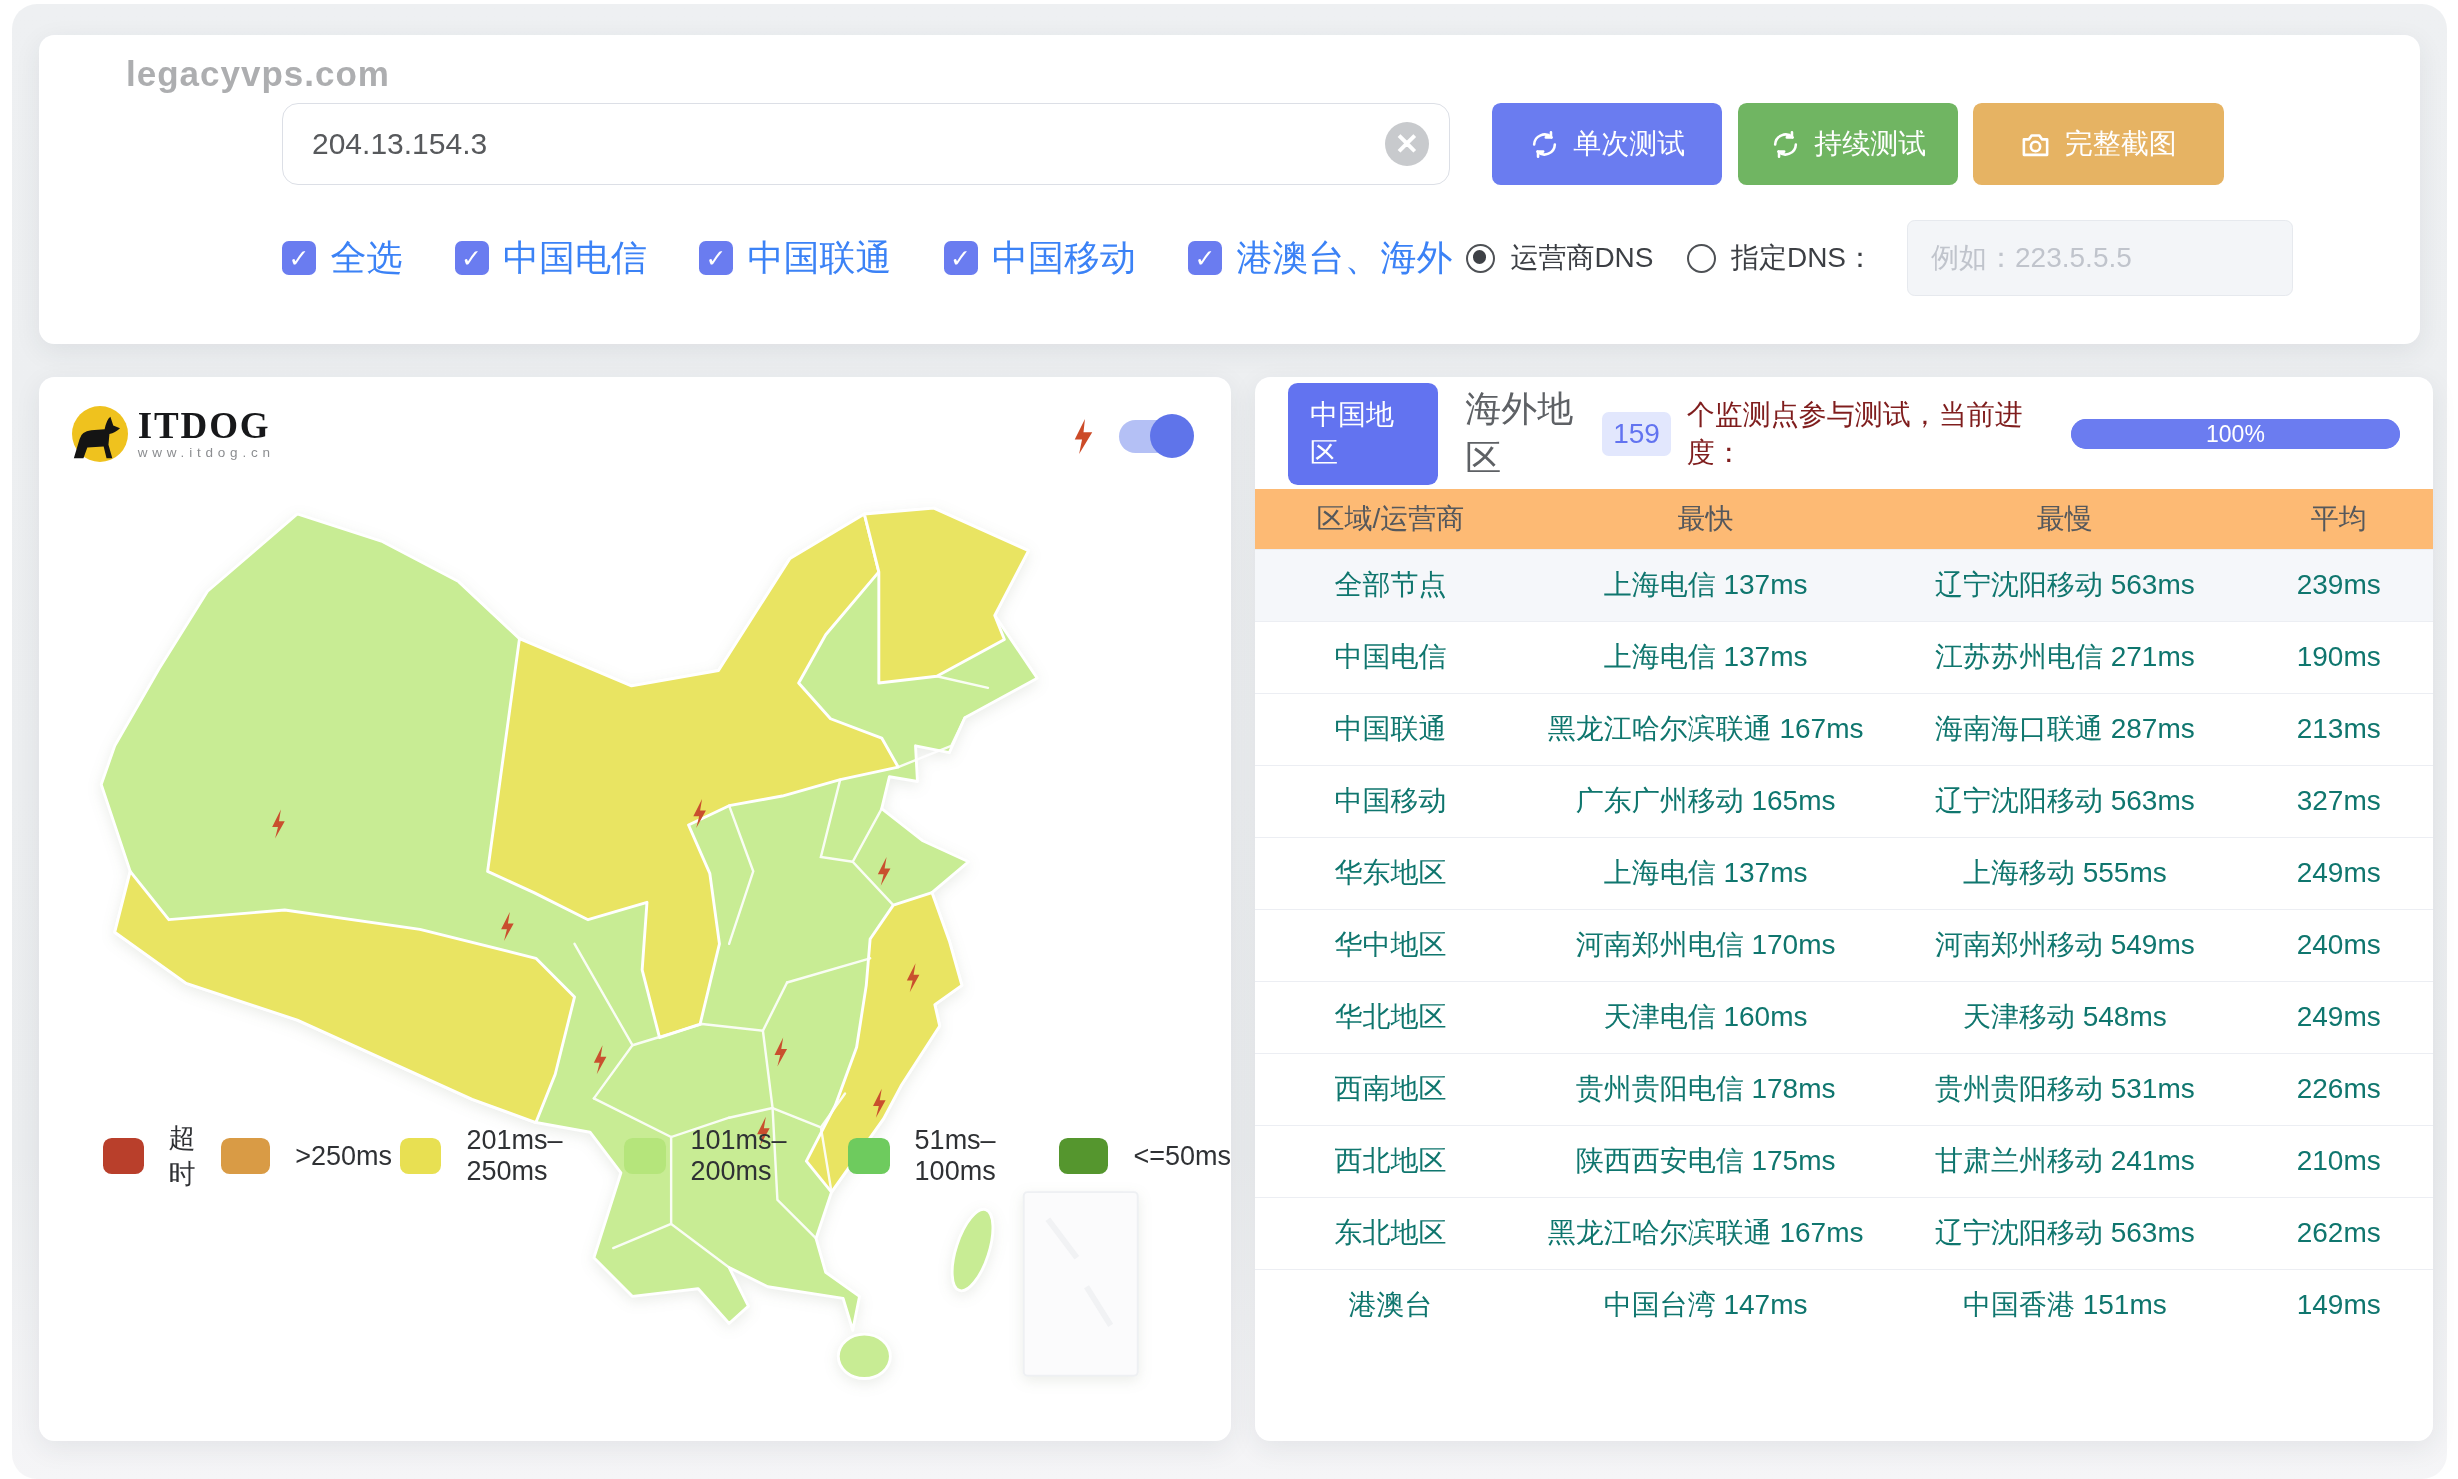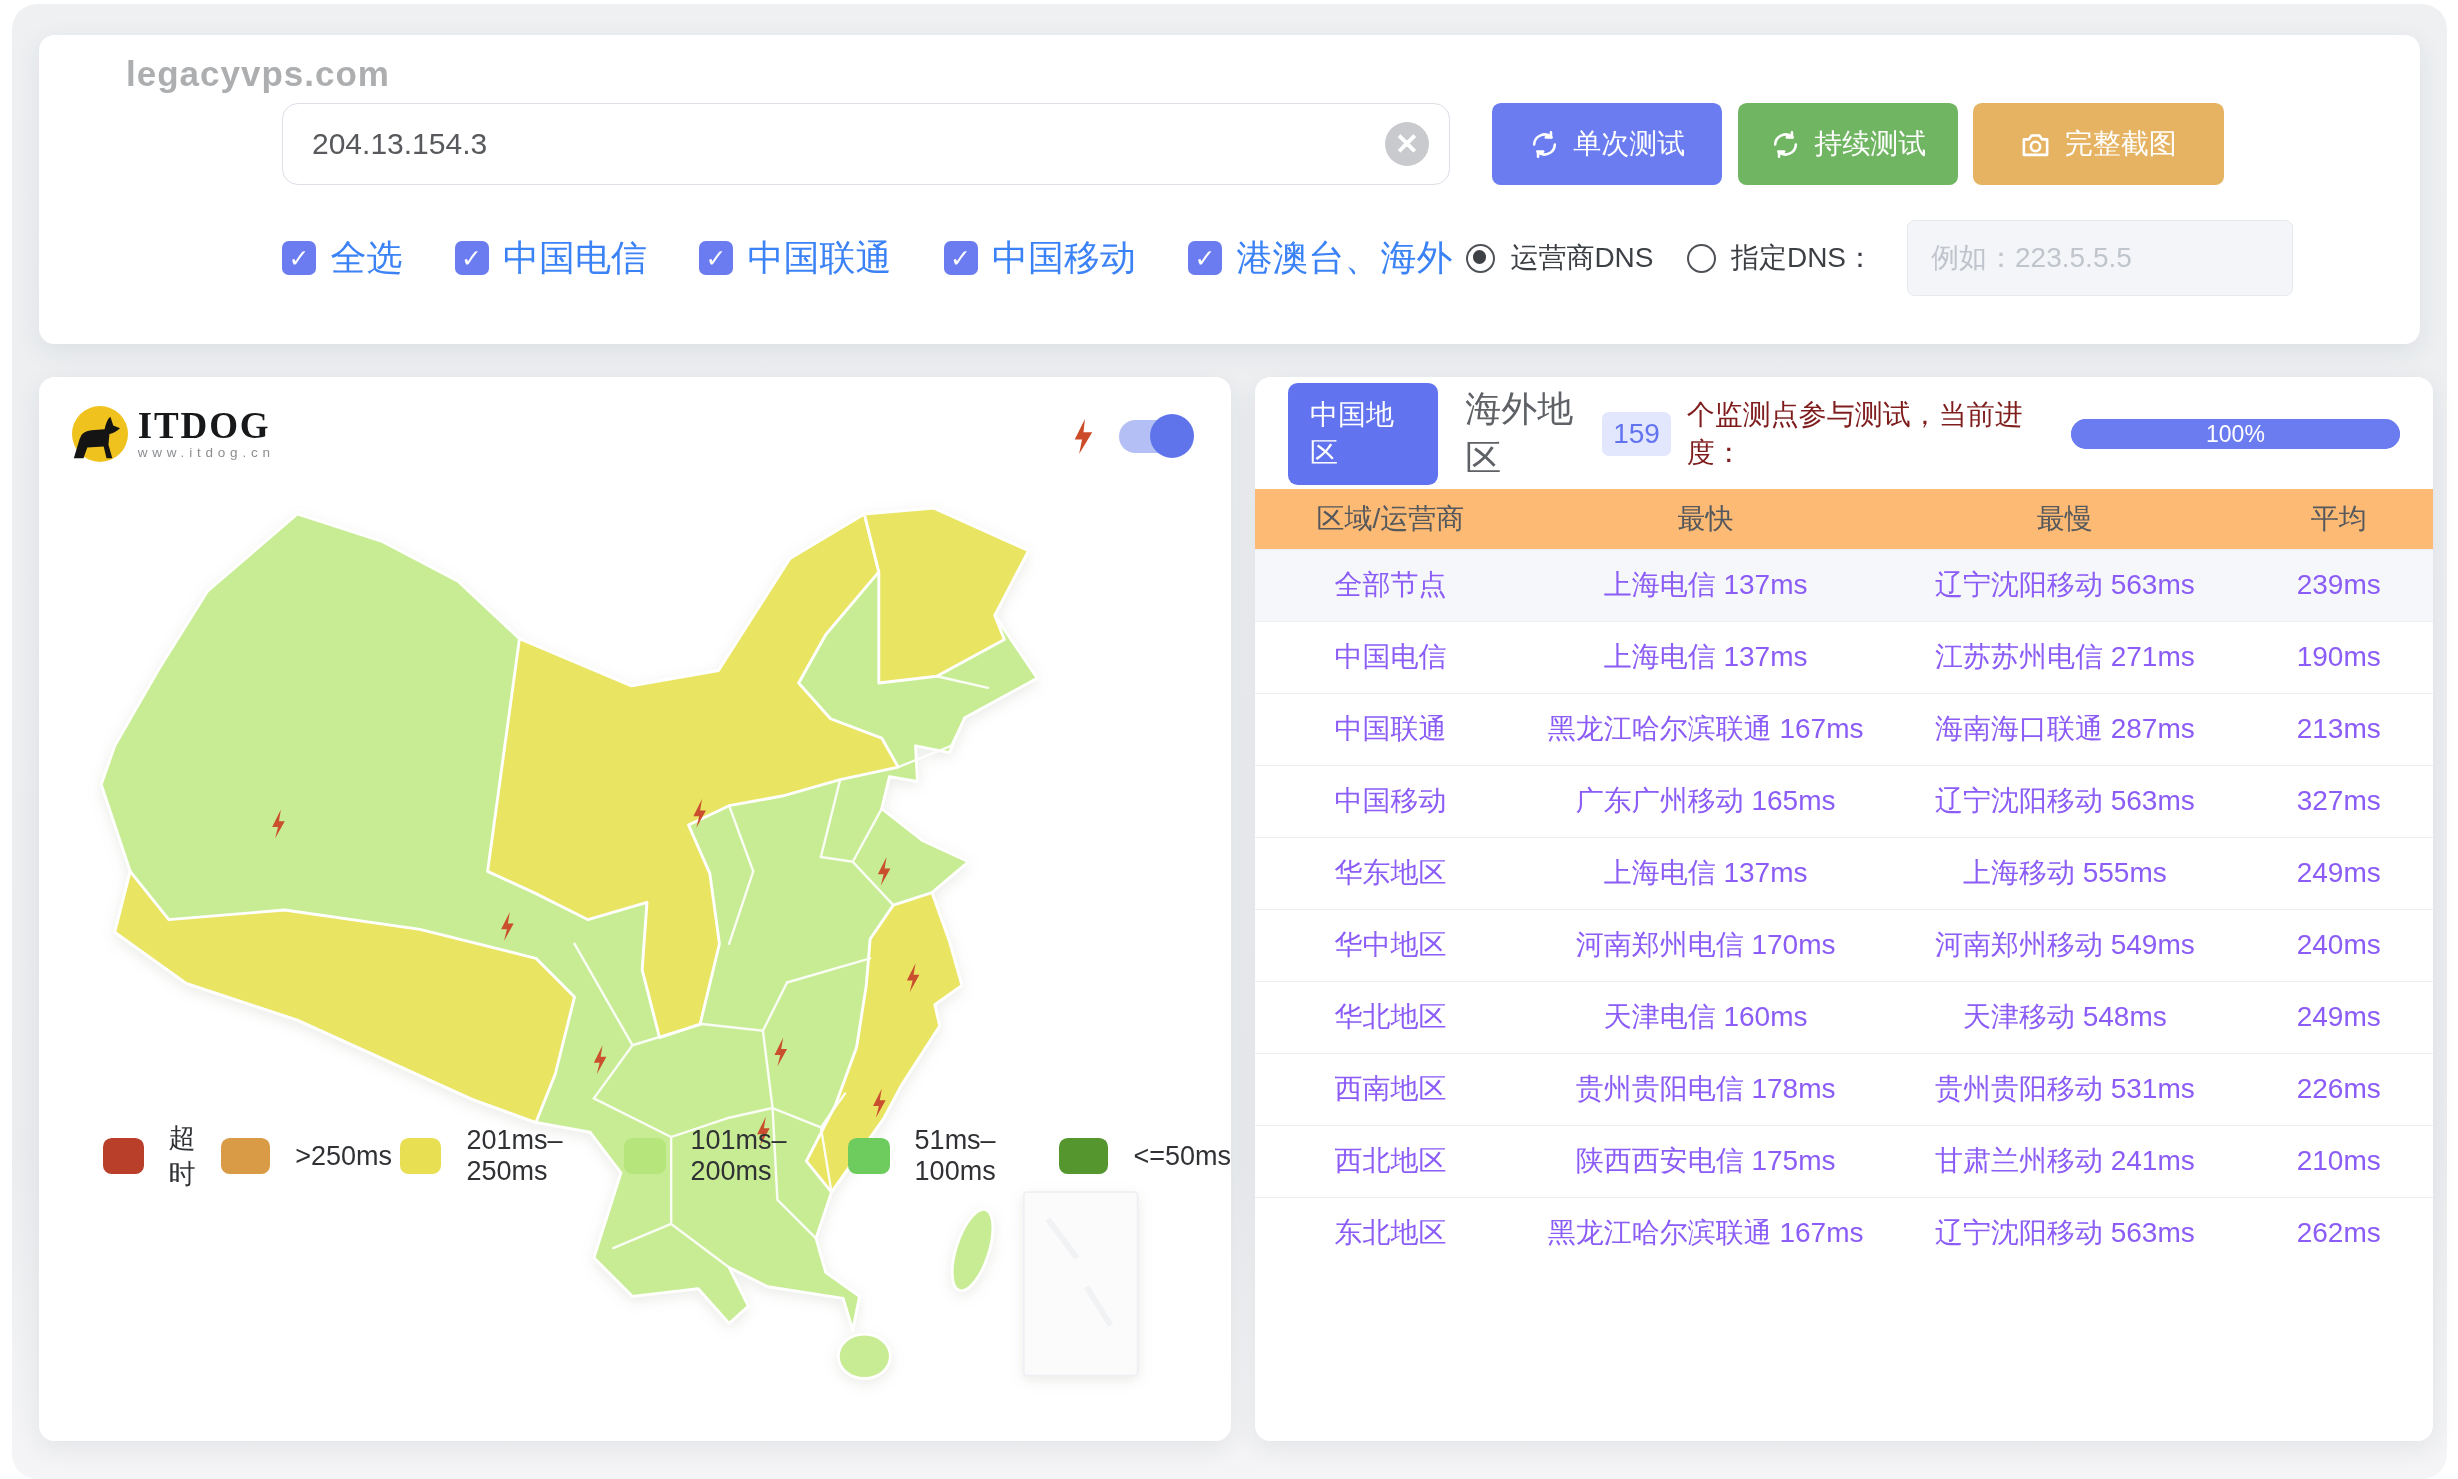--- a/index.html
+++ b/index.html
@@ -57,21 +57,21 @@
   .tab-oversea { color:#5e6165; font-size:36px; margin-left:27px; cursor:pointer; }
   .stat-group { margin-left:auto; display:flex; align-items:center; }
   .count-badge { background:#e2e7fd; color:#6273f0; font-size:28px; padding:5.8px 11.6px; border-radius:6.8px; }
   .stat-text { font-size:28px; color:#7f1d1d; margin-left:15.4px; }
   .progress { width:350px; height:30px; border-radius:15.4px; background:#6b7cf0; margin-left:15.4px; position:relative; overflow:hidden; }
   .progress-fill { position:absolute; left:0; top:0; bottom:0; background:#6b7cf0; border-radius:15.4px; }
   .progress-label { position:absolute; inset:0; display:flex; align-items:center; justify-content:center; color:#fff; font-size:23px; }
 
   table.results { position:absolute; left:0; top:112px; width:100%; border-collapse:collapse; table-layout:fixed; }
   table.results th { background:#fdba74; font-weight:normal; font-size:28px; color:#55585c; height:60px; text-align:center; }
-  table.results td { font-size:28px; color:#8b5cf6; height:72px; text-align:center; border-top:1px solid #ecEEf3; border-top:1px solid #eceef3; }
+  table.results td { font-size:28px; color:#0f766e; height:72px; text-align:center; border-top:1px solid #ecEEf3; border-top:1px solid #eceef3; }
   table.results tr.first-row td { background:#f5f7fa; }
   col.c1 { width:23%; } col.c2 { width:30.5%; } col.c3 { width:30.5%; } col.c4 { width:16%; }
 </style>
 </head>
 <body>
 
 <div class="page-bg"></div>
 
 <div class="card top-card">
   <div class="watermark">legacyvps.com</div>
@@ -360,16 +360,22 @@
     <td>210ms</td>
   </tr>
 
   <tr>
     <td>东北地区</td>
     <td>黑龙江哈尔滨联通 167ms</td>
     <td>辽宁沈阳移动 563ms</td>
     <td>262ms</td>
   </tr>
 
+  <tr>
+    <td>港澳台</td>
+    <td>中国台湾 147ms</td>
+    <td>中国香港 151ms</td>
+    <td>149ms</td>
+  </tr>
 </tbody>
   </table>
 </div>
 
 
 </body></html>

